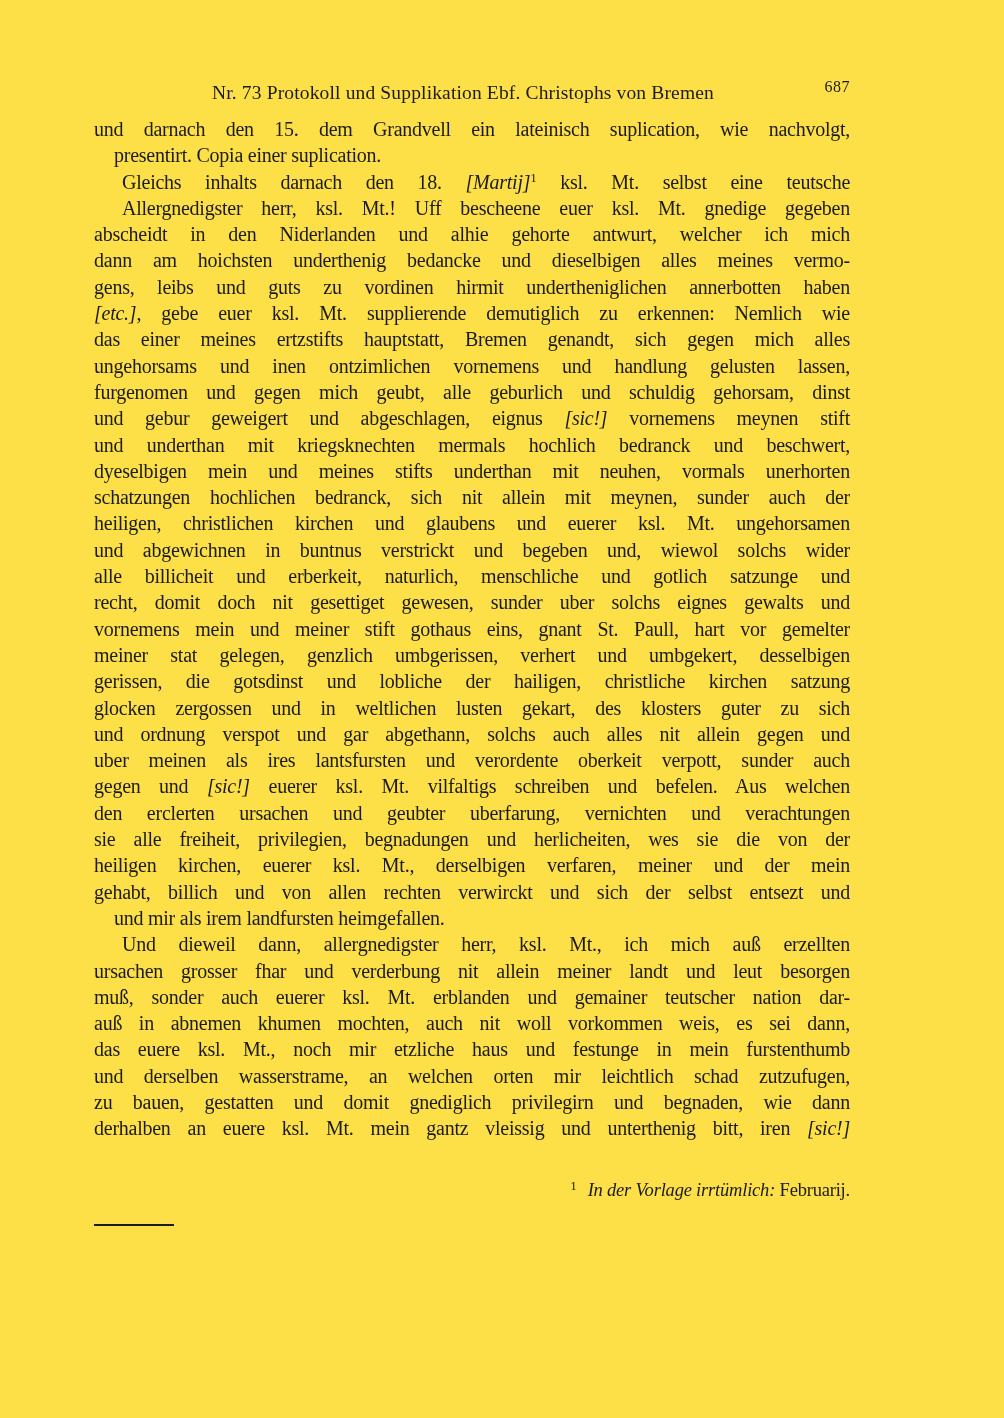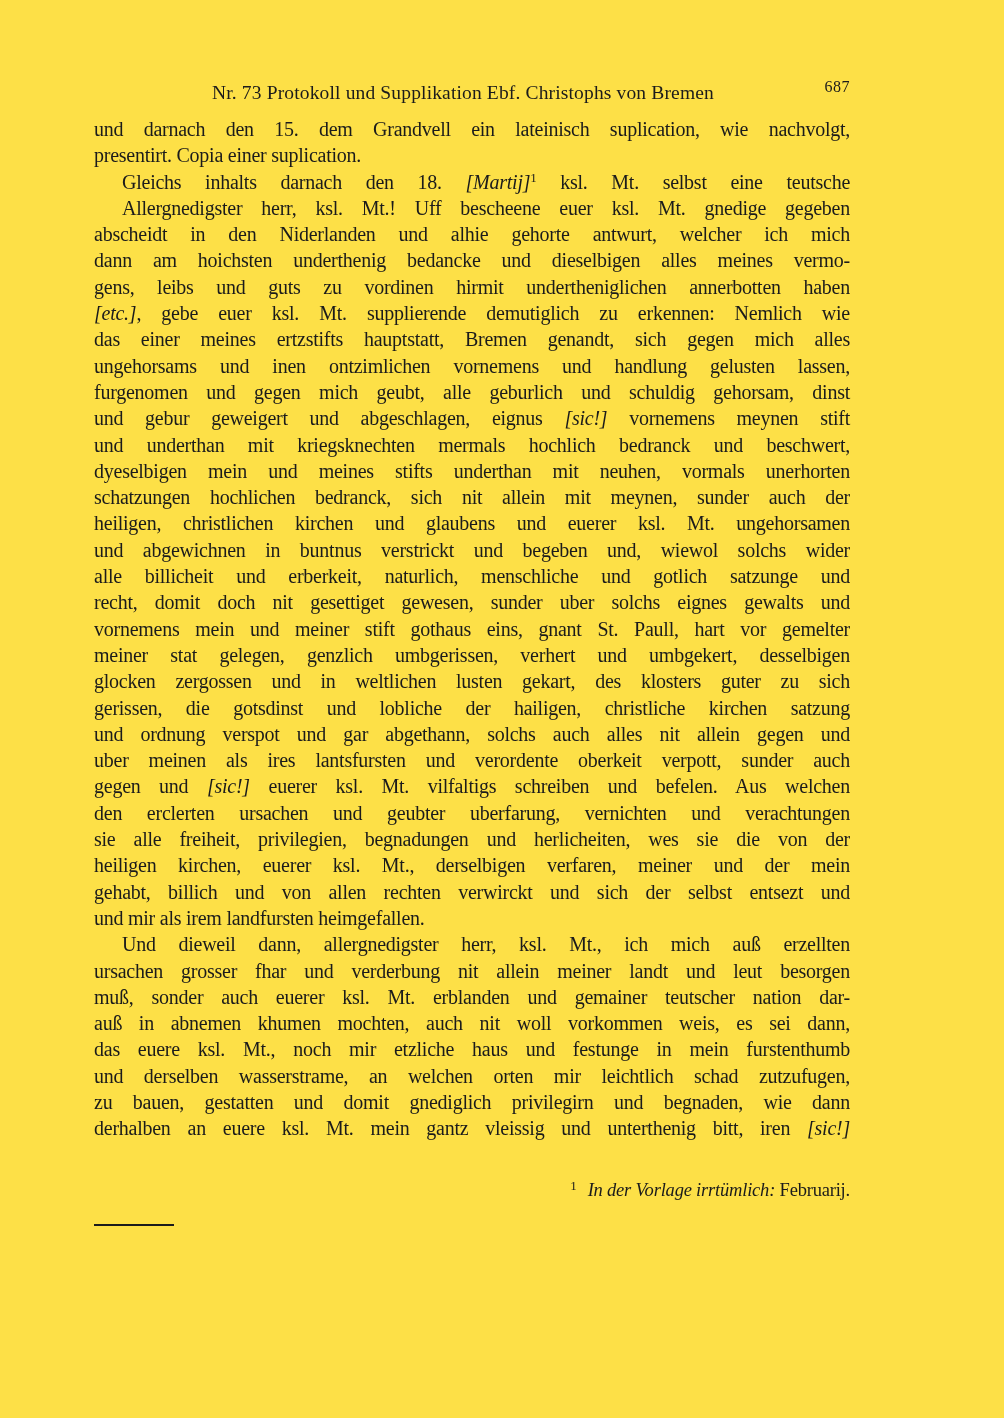--- a/index.html
+++ b/index.html
@@ -50,20 +50,21 @@
   }
   .text-line {
     text-align: justify;
     text-align-last: justify;
     height: 26.3px;
     overflow: visible;
     white-space: normal;
   }
   .text-line.par-last {
     text-align-last: left;
+    margin-left: 20px;
   }
   .text-line.indent {
     text-indent: 28px;
   }
   .i { font-style: italic; }
   .sup {
     font-size: 13px;
     vertical-align: baseline;
     position: relative;
     top: -7px;
@@ -122,22 +123,22 @@
         <div class="text-line"><span>und gebur geweigert und abgeschlagen, eignus </span><span class="i">[sic!]</span><span> vornemens meynen stift</span></div>
         <div class="text-line"><span>und underthan mit kriegsknechten mermals hochlich bedranck und beschwert,</span></div>
         <div class="text-line"><span>dyeselbigen mein und meines stifts underthan mit neuhen, vormals unerhorten</span></div>
         <div class="text-line"><span>schatzungen hochlichen bedranck, sich nit allein mit meynen, sunder auch der</span></div>
         <div class="text-line"><span>heiligen, christlichen kirchen und glaubens und euerer ksl. Mt. ungehorsamen</span></div>
         <div class="text-line"><span>und abgewichnen in buntnus verstrickt und begeben und, wiewol solchs wider</span></div>
         <div class="text-line"><span>alle billicheit und erberkeit, naturlich, menschliche und gotlich satzunge und</span></div>
         <div class="text-line"><span>recht, domit doch nit gesettiget gewesen, sunder uber solchs eignes gewalts und</span></div>
         <div class="text-line"><span>vornemens mein und meiner stift gothaus eins, gnant St. Paull, hart vor gemelter</span></div>
         <div class="text-line"><span>meiner stat gelegen, genzlich umbgerissen, verhert und umbgekert, desselbigen</span></div>
+        <div class="text-line"><span>gerissen, die gotsdinst und lobliche der hailigen, christliche kirchen satzung</span></div>
         <div class="text-line"><span>glocken zergossen und in weltlichen lusten gekart, des klosters guter zu sich</span></div>
-        <div class="text-line"><span>gerissen, die gotsdinst und lobliche der hailigen, christliche kirchen satzung</span></div>
         <div class="text-line"><span>und ordnung verspot und gar abgethann, solchs auch alles nit allein gegen und</span></div>
         <div class="text-line"><span>uber meinen als ires lantsfursten und verordente oberkeit verpott, sunder auch</span></div>
         <div class="text-line"><span>gegen und </span><span class="i">[sic!]</span><span> euerer ksl. Mt. vilfaltigs schreiben und befelen. Aus welchen</span></div>
         <div class="text-line"><span>den erclerten ursachen und geubter uberfarung, vernichten und verachtungen</span></div>
         <div class="text-line"><span>sie alle freiheit, privilegien, begnadungen und herlicheiten, wes sie die von der</span></div>
         <div class="text-line"><span>heiligen kirchen, euerer ksl. Mt., derselbigen verfaren, meiner und der mein</span></div>
         <div class="text-line"><span>gehabt, billich und von allen rechten verwirckt und sich der selbst entsezt und</span></div>
         <div class="text-line par-last"><span>und mir als irem landfursten heimgefallen.</span></div>
       </div>
       <div>

